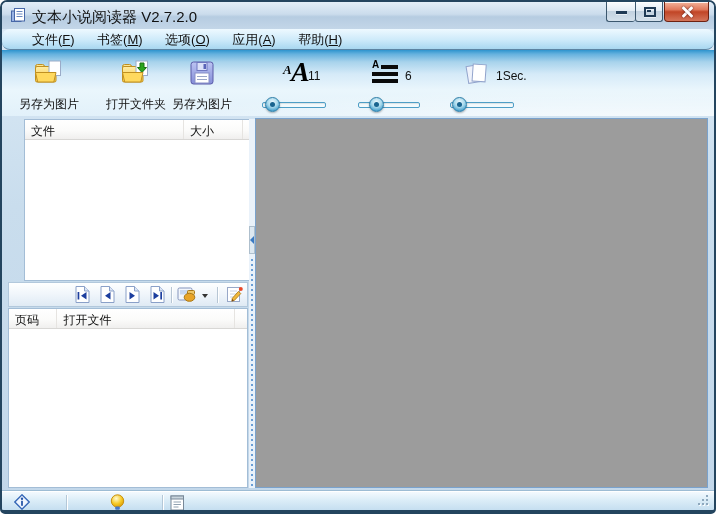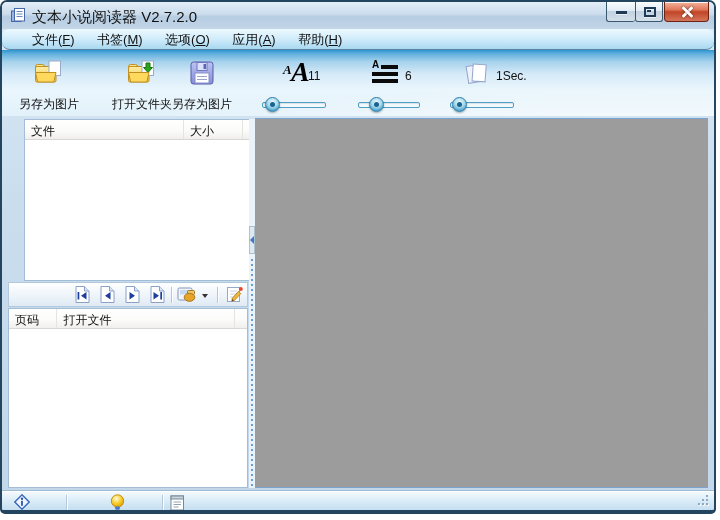--- a/index.html
+++ b/index.html
@@ -137,21 +137,21 @@
             </defs>
           <rect x="1.5" y="5.5" width="9" height="5" rx="2" fill="url(#fy)" stroke="#c09020"></rect>
           <rect x="1.5" y="7.5" width="20.5" height="15.5" rx="1.5" fill="url(#fy)" stroke="#c09020"></rect>
           <rect x="15" y="2" width="11.5" height="14.5" fill="#fff" stroke="#9aabc8"></rect>
           <path d="M1.5 13.5h20.5l-2.2 9.5H3.7z" fill="#ffd95e" stroke="#c09020"></path>
         </svg>
       </span>
       <span class="lbl">另存为图片</span>
     </div>
 
-    <div class="tb-btn" style="left:102px;width:76px;">
+    <div class="tb-btn" style="left:96px;width:76px;">
       <span class="ic">
         <svg width="30" height="28" viewBox="0 0 30 28">
           <rect x="1.5" y="5.5" width="9" height="5" rx="2" fill="url(#fy)" stroke="#c09020"></rect>
           <rect x="1.5" y="7.5" width="20.5" height="15.5" rx="1.5" fill="url(#fy)" stroke="#c09020"></rect>
           <rect x="15" y="2" width="11.5" height="14.5" fill="#fff" stroke="#9aabc8"></rect>
           <polygon points="19,4 23,4 23,8.5 25.5,8.5 21,13.5 16.5,8.5 19,8.5" fill="#2ca41e" stroke="#187210"></polygon>
           <path d="M1.5 13.5h20.5l-2.2 9.5H3.7z" fill="#ffd95e" stroke="#c09020"></path>
         </svg>
       </span>
       <span class="lbl">打开文件夹</span>

